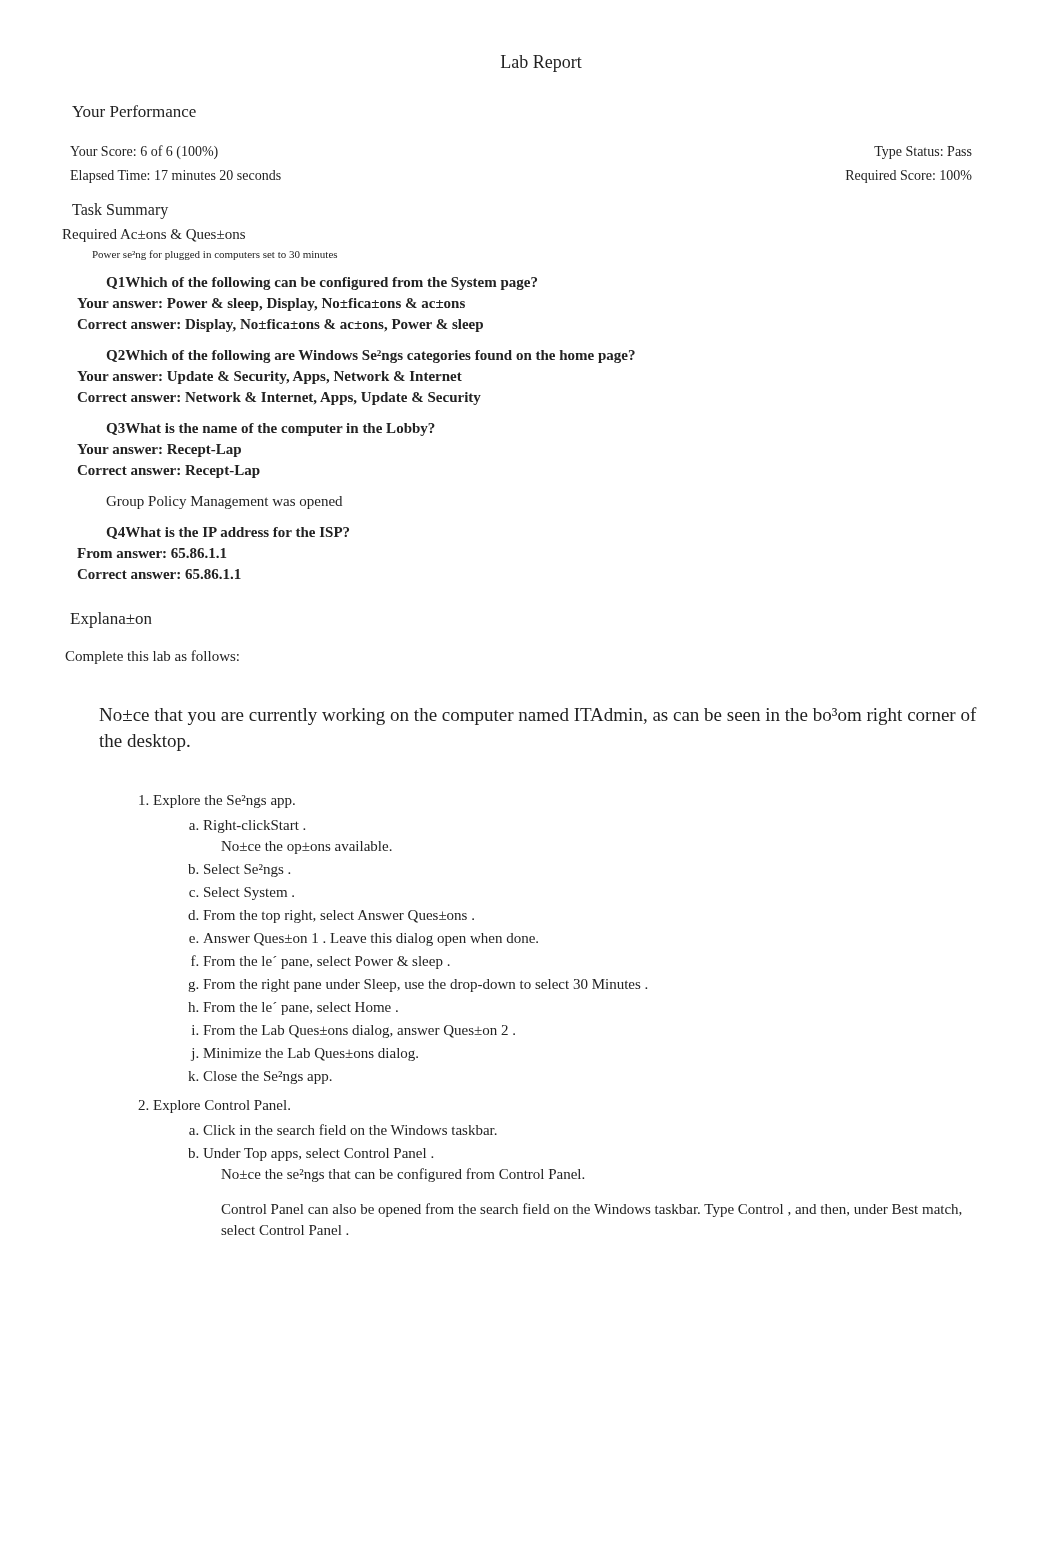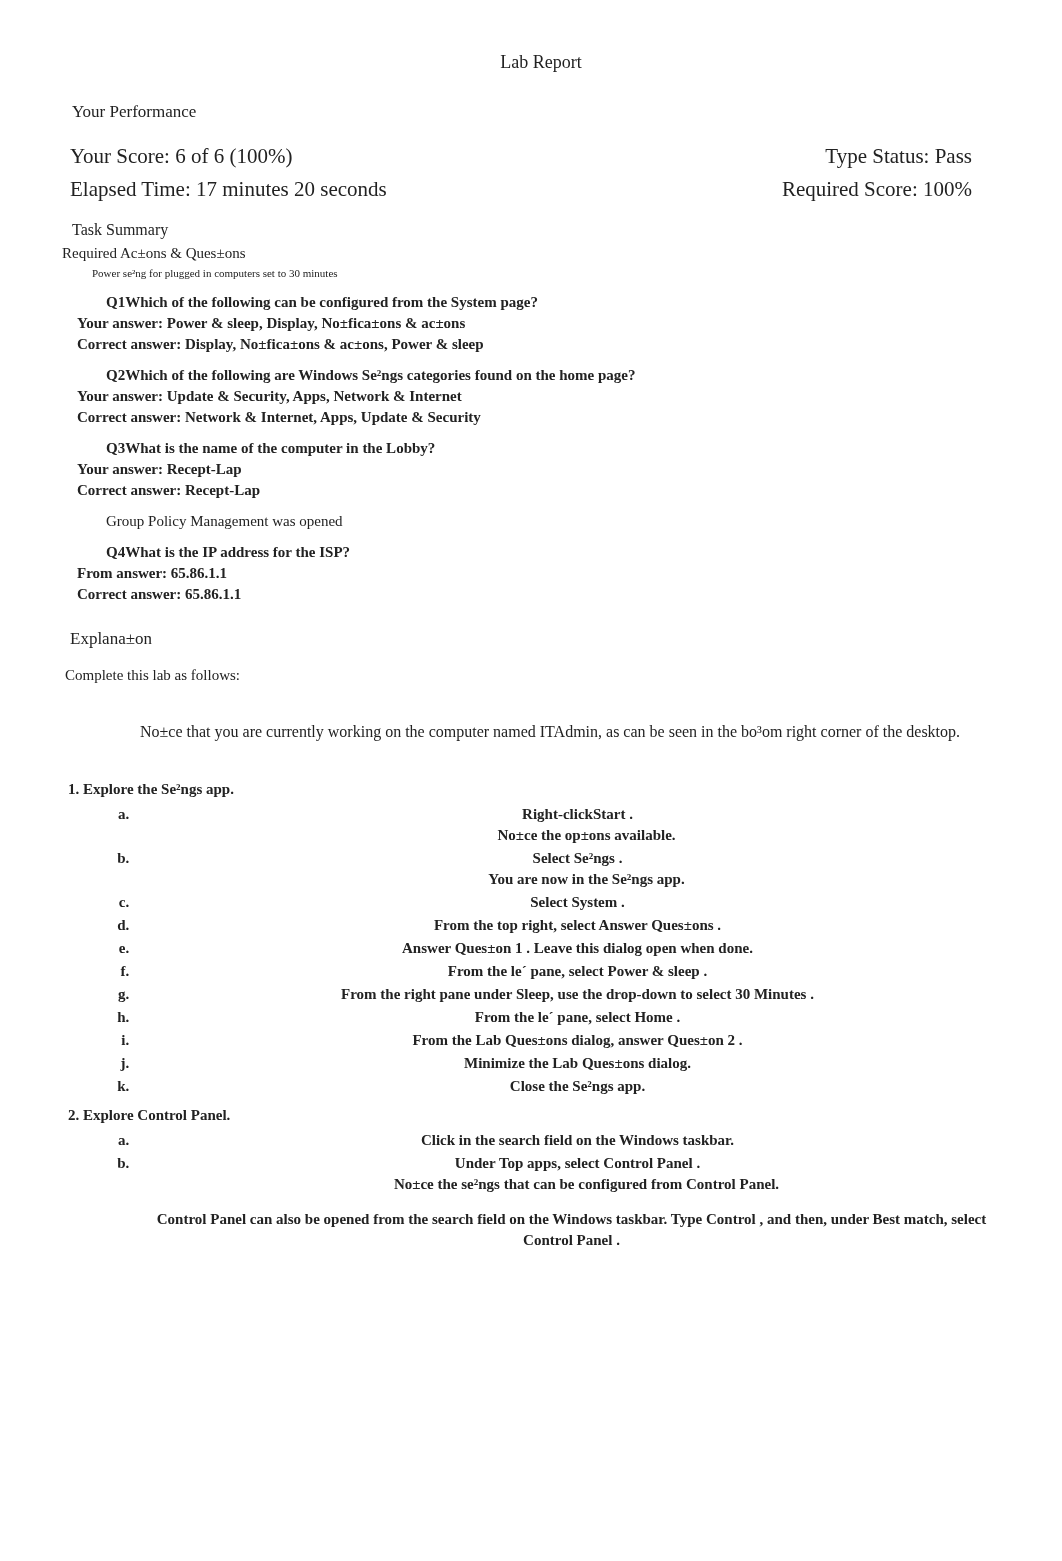--- a/index.html
+++ b/index.html
@@ -25,21 +25,21 @@
     .section-heading {
       font-size: 17px;
       margin-bottom: 18px;
       margin-left: 32px;
     }
     .perf-row {
       display: flex;
       justify-content: space-between;
       margin-left: 30px;
       margin-right: 50px;
-      font-size: 21px;
+      font-size: 14px;
       margin-bottom: 4px;
       align-items: flex-end;
     }
     .task-summary-heading {
       font-size: 16px;
       margin-left: 32px;
       margin-top: 14px;
       margin-bottom: 2px;
     }
     .required-heading {
@@ -73,39 +73,37 @@
       margin-left: 30px;
       margin-top: 22px;
       margin-bottom: 15px;
     }
     .explanation-intro {
       margin-left: 25px;
       font-size: 15px;
       margin-bottom: 35px;
     }
     .notice-text {
-      margin-left: 100px;
+      margin-left: 59px;
       margin-right: 40px;
-      font-size: 16px;
+      font-size: 19px;
       margin-bottom: 35px;
     }
     ol.main-list {
       list-style-type: decimal;
-      margin-left: 43px;
-      font-size: 15px;
-      font-weight: bold;
+      margin-left: 113px;
+      font-size: 15px;
     }
     ol.main-list > li {
       margin-bottom: 8px;
     }
     ol.sub-list {
       list-style-type: lower-alpha;
       margin-left: 50px;
       margin-top: 4px;
-      text-align: center;
     }
     ol.sub-list > li {
       margin-bottom: 2px;
     }
     .sub-note {
       margin-left: 18px;
     }
     .extra-note {
       margin-left: 18px;
       margin-top: 14px;
@@ -167,21 +165,20 @@
 <ol class="main-list">
   <li>
     <span>Explore the Se²ngs app.</span>
     <ol class="sub-list">
       <li>
         <span>Right-clickStart .</span>
         <div class="sub-note">No±ce the op±ons available.</div>
       </li>
       <li>
         <span>Select Se²ngs  .</span>
-        <div class="sub-note">You are now in the Se²ngs app.</div>
       </li>
       <li>Select System .</li>
       <li>From the top right, select  Answer Ques±ons .</li>
       <li>Answer Ques±on 1 . Leave this dialog open when done.</li>
       <li>From the le´ pane, select   Power &amp; sleep .</li>
       <li>From the right pane under Sleep, use the drop-down to select    30 Minutes .</li>
       <li>From the le´ pane, select   Home .</li>
       <li>From the Lab Ques±ons dialog, answer Ques±on 2 .</li>
       <li>Minimize the Lab Ques±ons dialog.</li>
       <li>Close the Se²ngs   app.</li>

